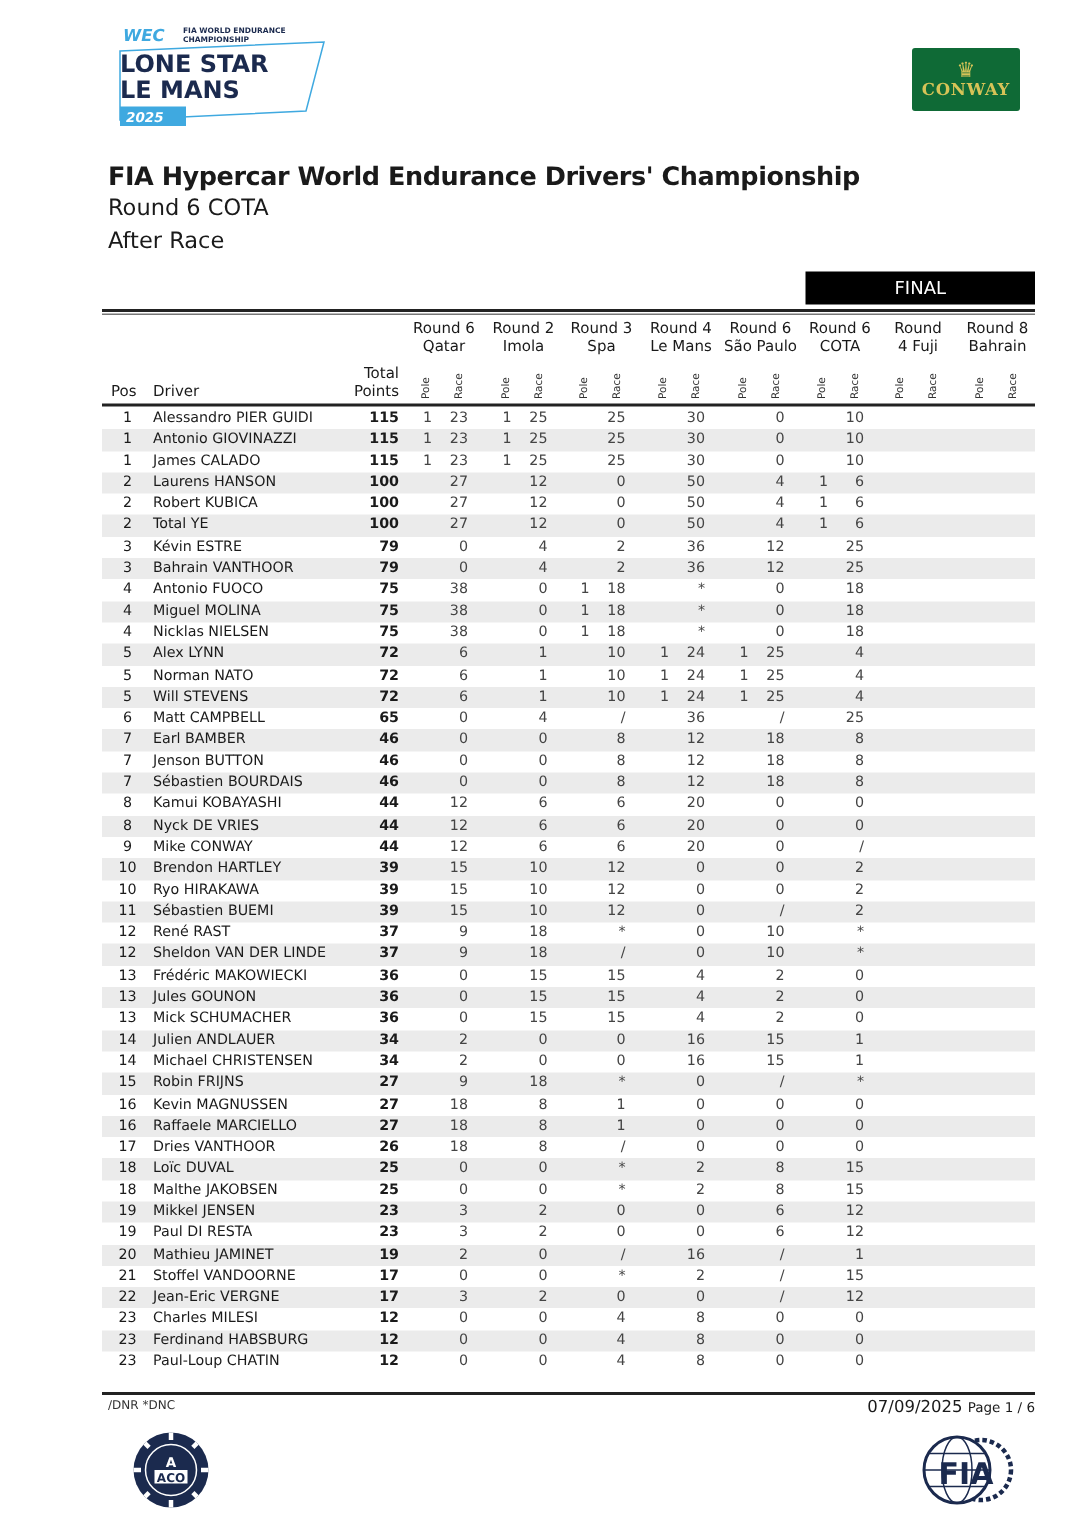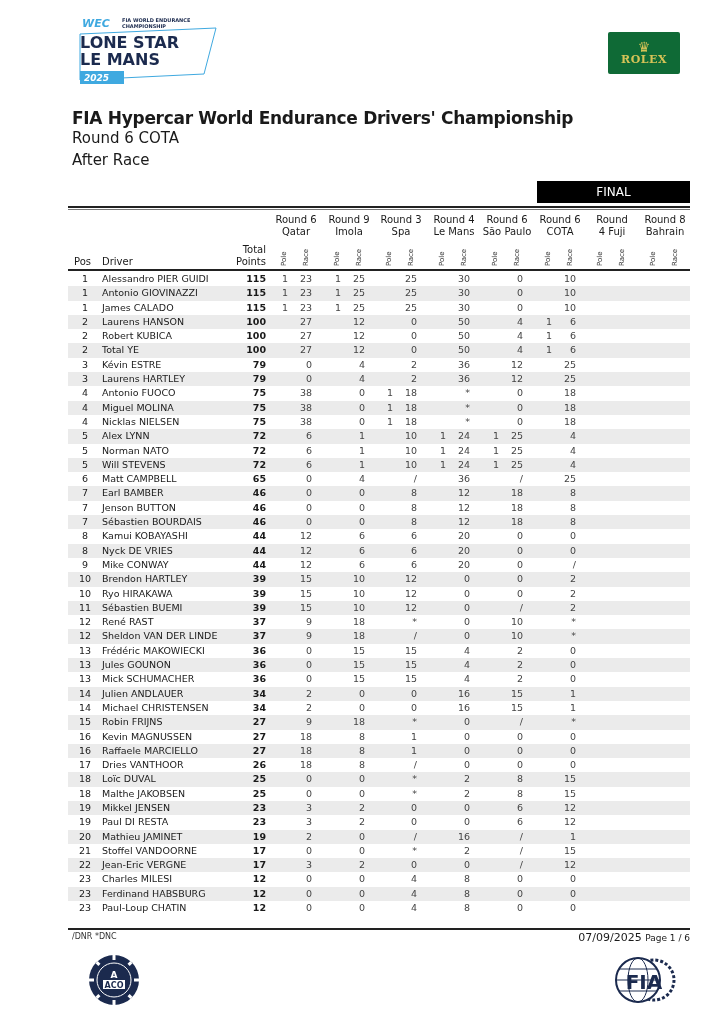--- a/index.html
+++ b/index.html
@@ -60,21 +60,21 @@
     <text x="46" y="14" font-family="DejaVu Sans, sans-serif" font-size="5" font-weight="bold" fill="#1b2a4e">CHAMPIONSHIP</text>
     <text x="4" y="34" font-family="DejaVu Sans, sans-serif" font-size="16" font-weight="bold" fill="#1b2a4e">LONE STAR</text>
     <text x="4" y="51" font-family="DejaVu Sans, sans-serif" font-size="16" font-weight="bold" fill="#1b2a4e">LE MANS</text>
     <rect x="4" y="57" width="44" height="13" fill="#3fa9e0"></rect>
     <text x="8" y="67" font-family="DejaVu Sans, sans-serif" font-size="9" font-weight="bold" font-style="italic" fill="#ffffff">2025</text>
   </svg>
 </div>
 
 <div class="rolex">
   <span class="crown">♛</span>
-  <span class="word">ROLEX</span>
+  <span class="word">CONWAY</span>
 </div>
 
 <div class="title">FIA Hypercar World Endurance Drivers' Championship</div>
 <div class="subtitle">Round 6 COTA</div>
 <div class="subtitle2">After Race</div>
 
 <div class="final">FINAL</div>
 
 <div class="rule-top"></div>
 <div class="rule-top2"></div>
@@ -84,21 +84,21 @@
 <div class="hdr hdr-total">Total Points</div>
 
 <div id="round-headers">
     <div class="col-round" style="left: 270px;">
       <div>Round 6</div>
       <div>Qatar</div>
     </div>
     <div class="vlabel" style="left: 280px; top: 266px;">Pole</div>
     <div class="vlabel" style="left: 302px; top: 266px;">Race</div>
     <div class="col-round" style="left: 323px;">
-      <div>Round 9</div>
+      <div>Round 2</div>
       <div>Imola</div>
     </div>
     <div class="vlabel" style="left: 333px; top: 266px;">Pole</div>
     <div class="vlabel" style="left: 355px; top: 266px;">Race</div>
     <div class="col-round" style="left: 375px;">
       <div>Round 3</div>
       <div>Spa</div>
     </div>
     <div class="vlabel" style="left: 385px; top: 266px;">Pole</div>
     <div class="vlabel" style="left: 407px; top: 266px;">Race</div>
@@ -279,21 +279,21 @@
       <span class="c-race" style="left: 433px;">12</span>
       <span class="c-pole" style="left: 476px;"></span>
       <span class="c-race" style="left: 486px;">25</span>
       <span class="c-pole" style="left: 528px;"></span>
       <span class="c-race" style="left: 538px;"></span>
       <span class="c-pole" style="left: 581px;"></span>
       <span class="c-race" style="left: 591px;"></span>
     </div>
     <div class="row alt">
       <span class="c-pos">3</span>
-      <span class="c-driver">Laurens HARTLEY</span>
+      <span class="c-driver">Bahrain VANTHOOR</span>
       <span class="c-total">79</span>
       <span class="c-pole" style="left: 212px;"></span>
       <span class="c-race" style="left: 222px;">0</span>
       <span class="c-pole" style="left: 265px;"></span>
       <span class="c-race" style="left: 275px;">4</span>
       <span class="c-pole" style="left: 317px;"></span>
       <span class="c-race" style="left: 327px;">2</span>
       <span class="c-pole" style="left: 370px;"></span>
       <span class="c-race" style="left: 380px;">36</span>
       <span class="c-pole" style="left: 423px;"></span>

